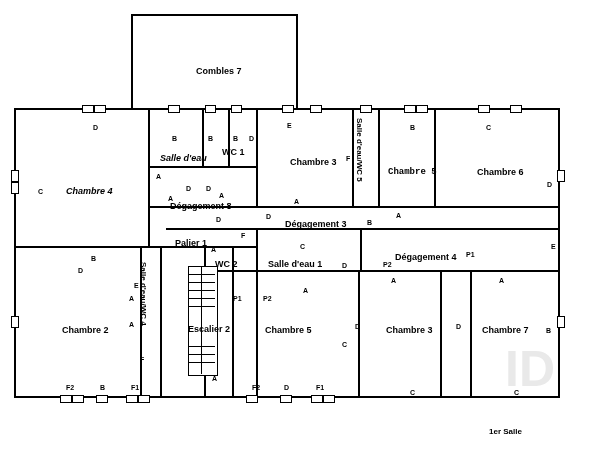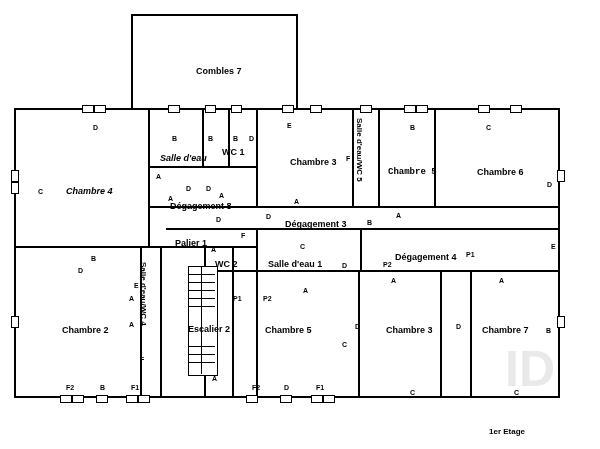--- a/index.html
+++ b/index.html
@@ -98,21 +98,21 @@
   <div class="step" style="left:189px;top:290px;width:26px;height:1px;"></div>
   <div class="step" style="left:189px;top:298px;width:26px;height:1px;"></div>
   <div class="step" style="left:189px;top:306px;width:26px;height:1px;"></div>
   <div class="step" style="left:189px;top:346px;width:26px;height:1px;"></div>
   <div class="step" style="left:189px;top:354px;width:26px;height:1px;"></div>
   <div class="step" style="left:189px;top:362px;width:26px;height:1px;"></div>
   <div class="step" style="left:201px;top:266px;width:1px;height:108px;"></div>
 
   <div class="wm" style="left:505px;top:340px;font-size:50px;line-height:58px;">ID</div>
 
-  <div class="footer" style="left:489px;top:427px;">1er Etage</div>
+  <div class="footer" style="left:489px;top:427px;">1er Salle</div>
 
   <div id="labels">
       <div class="lbl room" style="left: 196px; top: 66px;">Combles 7</div>
       <div class="lbl room" style="left: 66px; top: 186px; font-style: italic;">Chambre 4</div>
       <div class="lbl room" style="left: 160px; top: 153px; font-style: italic;">Salle d'eau</div>
       <div class="lbl room" style="left: 222px; top: 147px;">WC 1</div>
       <div class="lbl room" style="left: 273px; top: 157px; margin-left: 17px;">Chambre 3</div>
       <div class="lbl room" style="left: 388px; top: 167px; font-family: Liberation Mono, monospace;">Chambre 5</div>
       <div class="lbl room" style="left: 477px; top: 167px;">Chambre 6</div>
       <div class="lbl room" style="left: 170px; top: 201px;">Dégagement 8</div>

